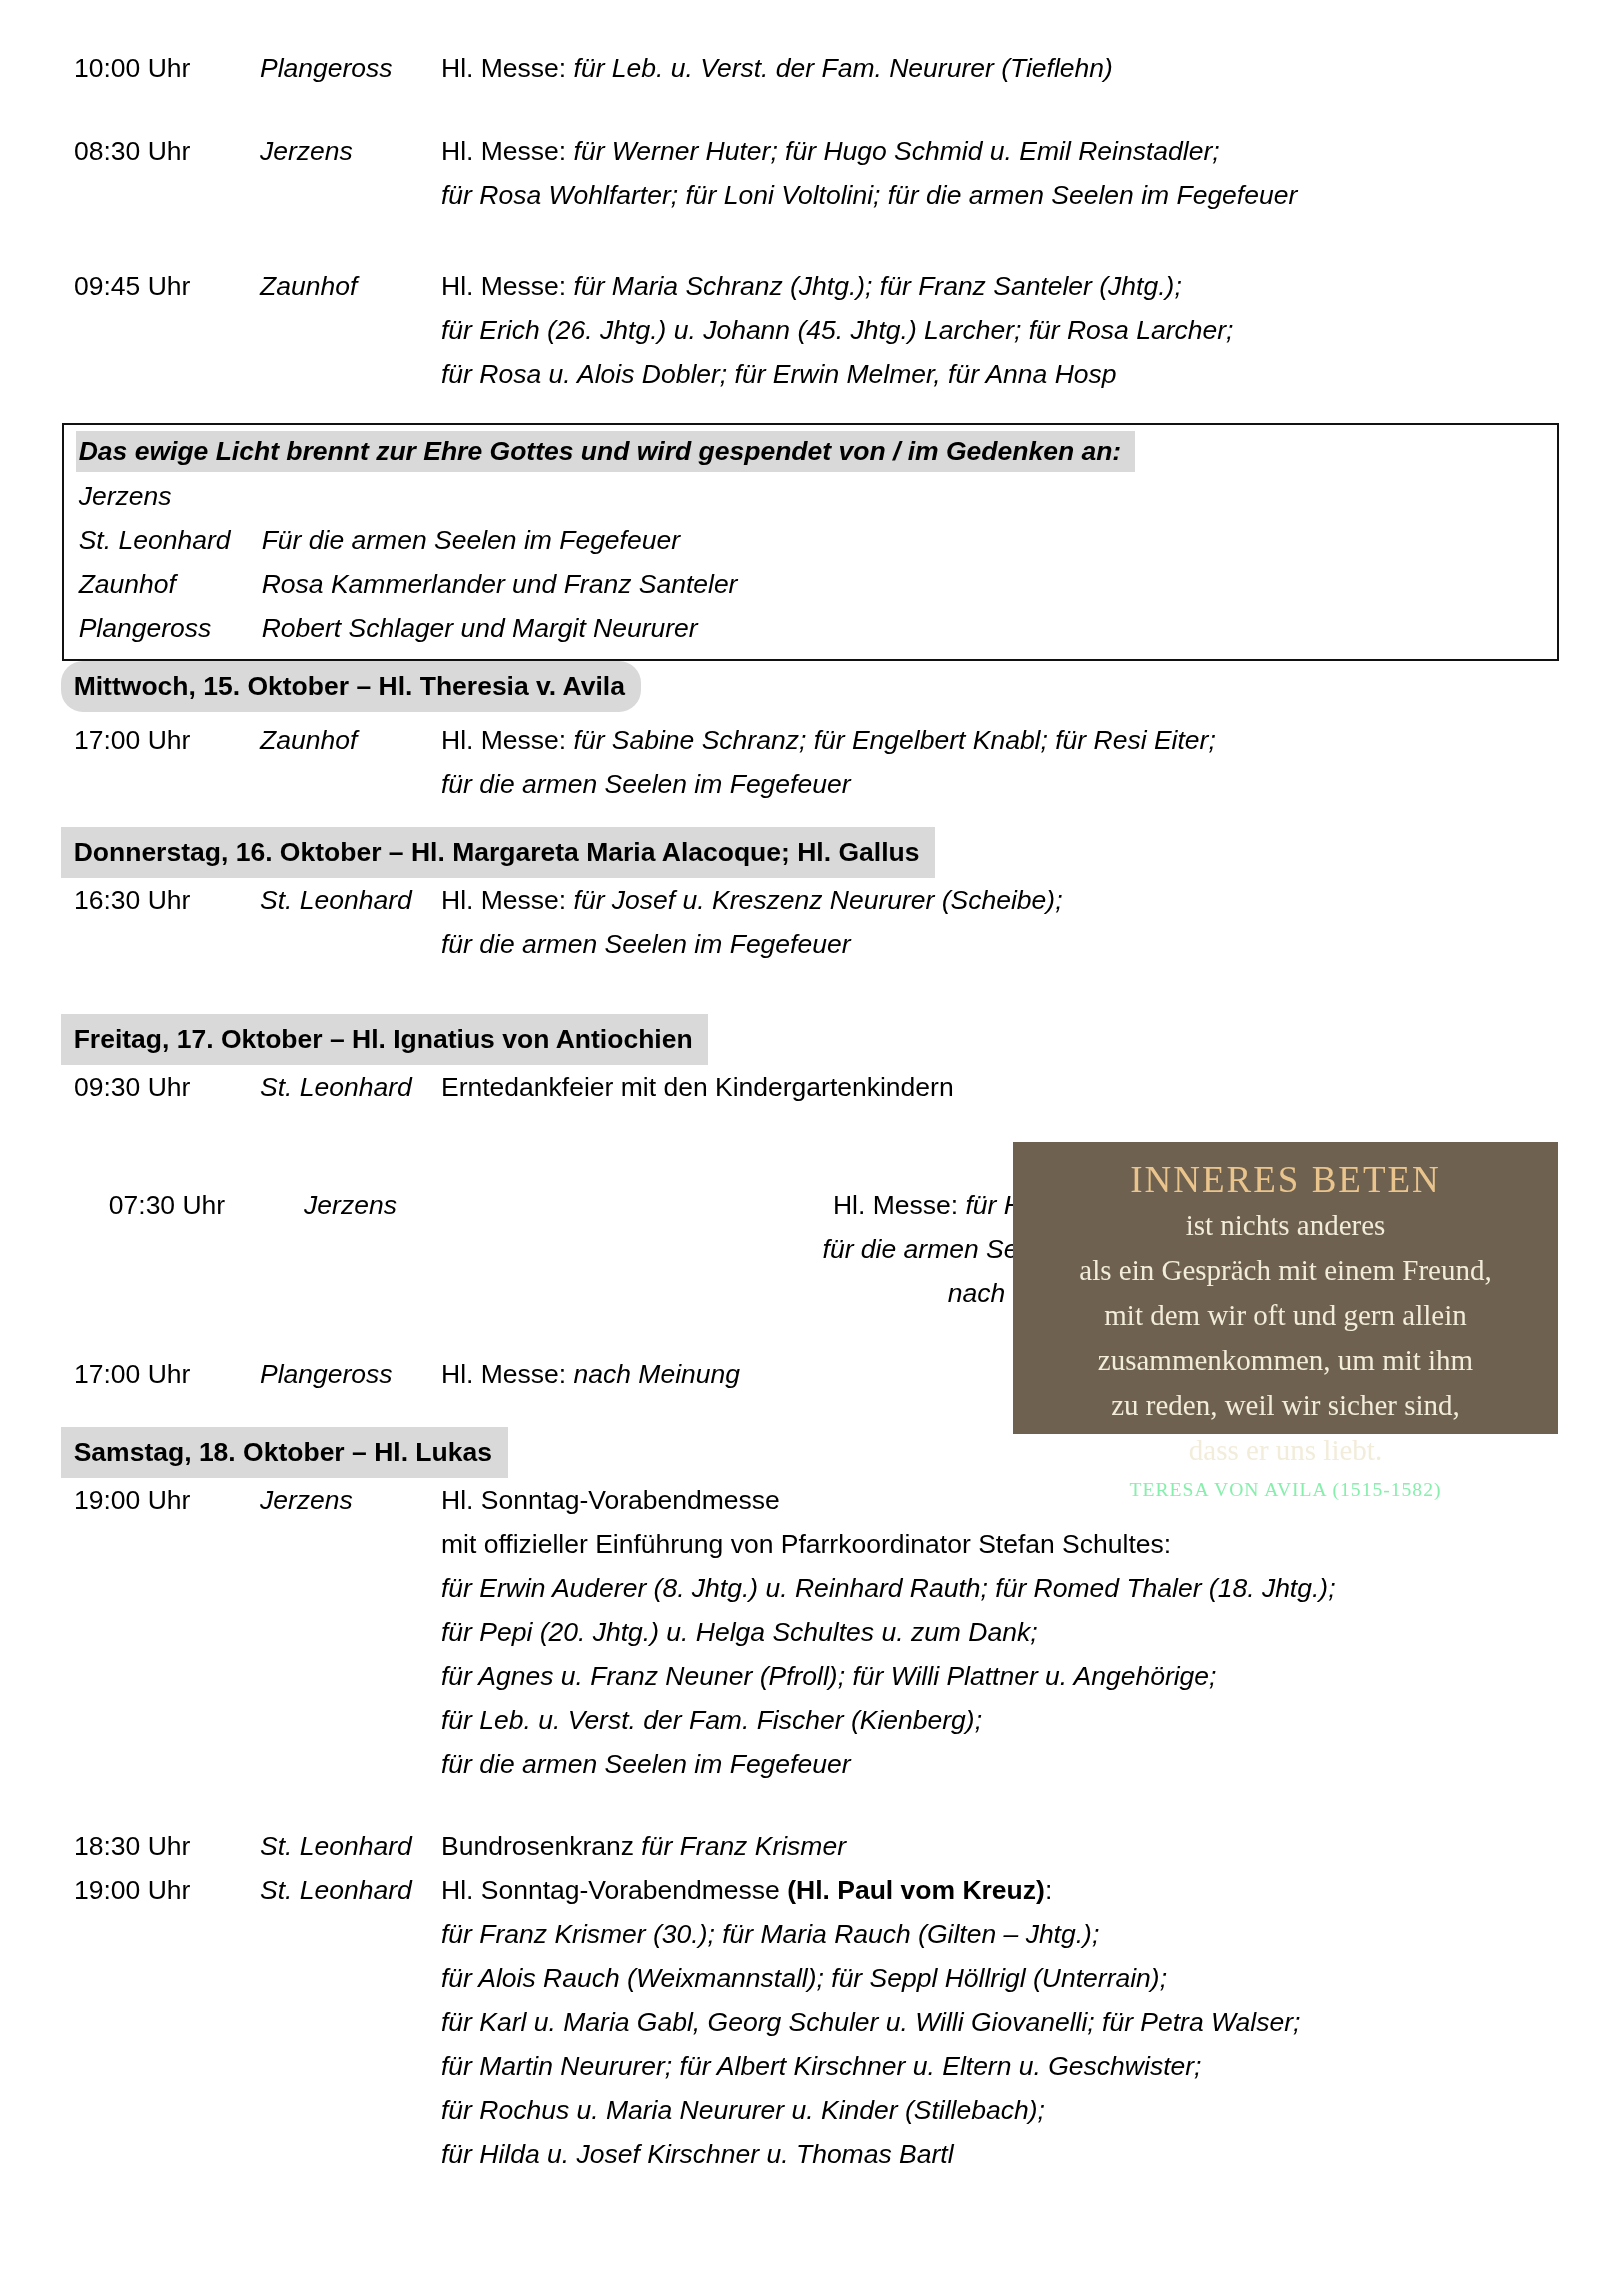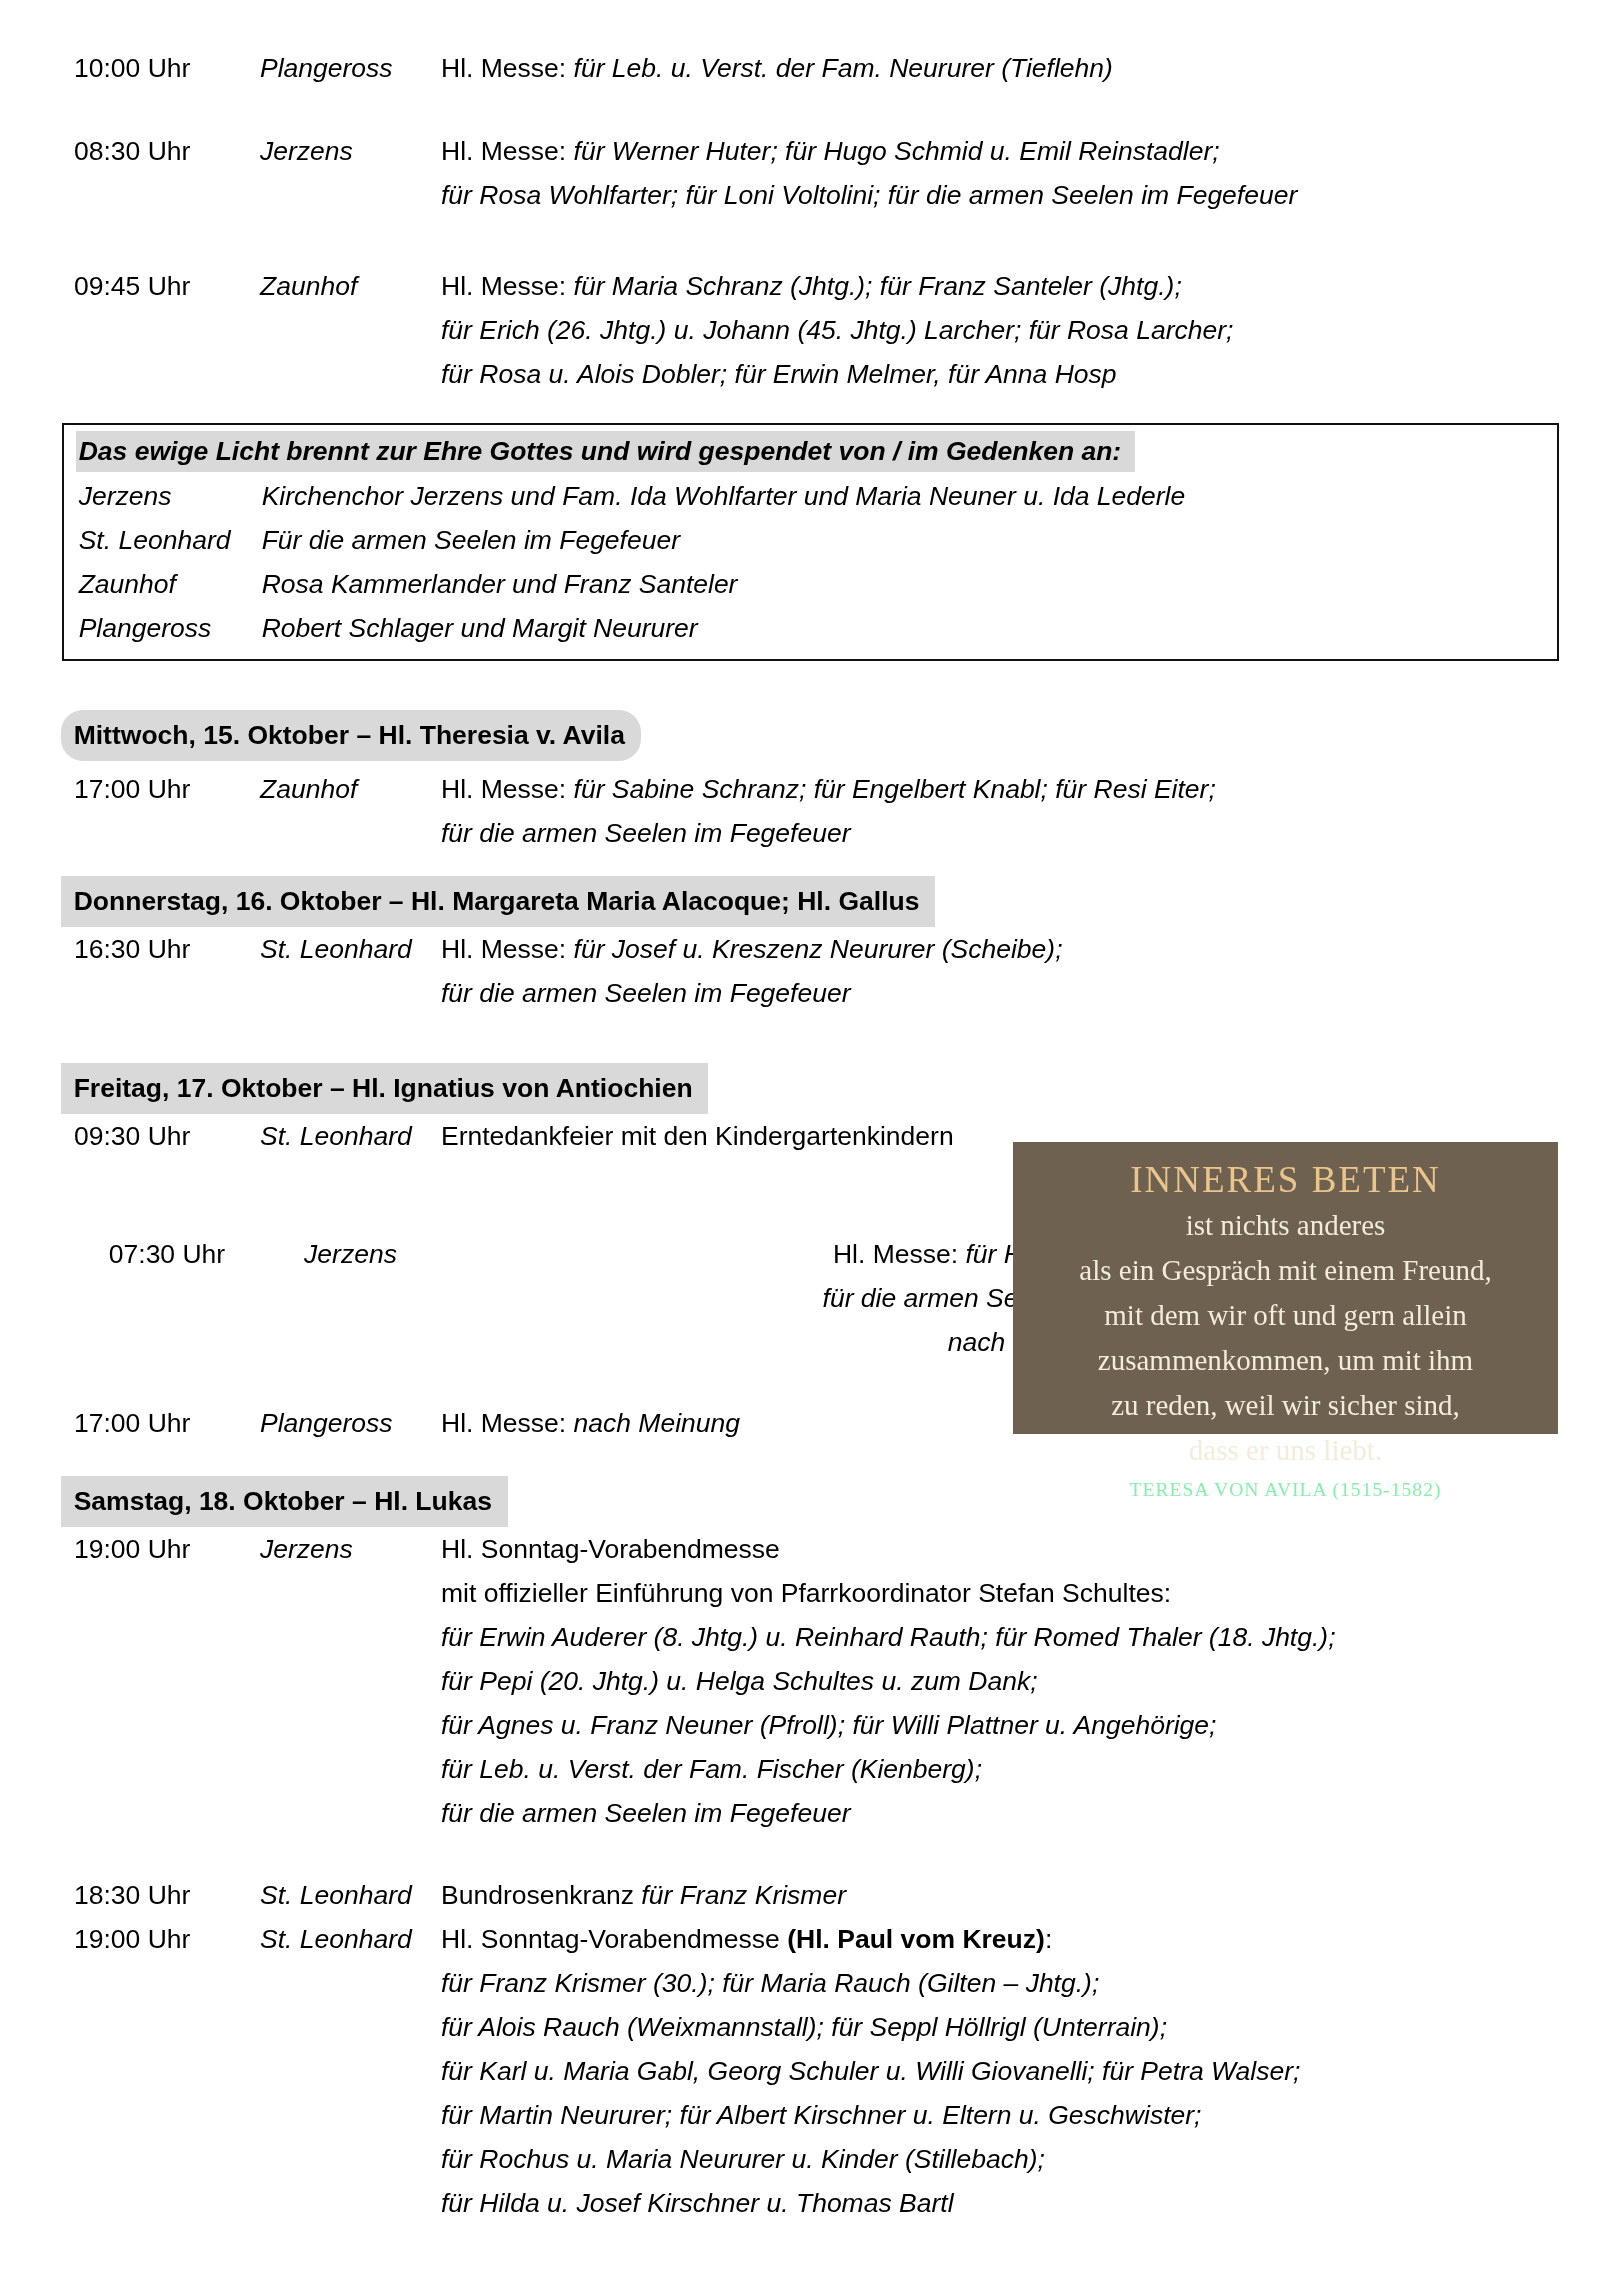--- a/index.html
+++ b/index.html
@@ -105,38 +105,37 @@
         <div class="line"><span class="it">für Erich (26. Jhtg.) u. Johann (45. Jhtg.) Larcher; für Rosa Larcher;</span></div>
         <div class="line"><span class="it">für Rosa u. Alois Dobler; für Erwin Melmer, für Anna Hosp</span></div>
       </div>
     </div>
   </section>
 
   <section class="light-box">
     <div class="box-header">Das ewige Licht brennt zur Ehre Gottes und wird gespendet von / im Gedenken an:</div>
     <div class="box-row">
       <div>Jerzens</div>
-      <div>Kirchenchor Jerzens und Fam. Ida Wohlfarter und Maria Neuner u. Ida Lederle</div>
     </div>
     <div class="box-row">
       <div>St. Leonhard</div>
       <div>Für die armen Seelen im Fegefeuer</div>
     </div>
     <div class="box-row">
       <div>Zaunhof</div>
       <div>Rosa Kammerlander und Franz Santeler</div>
     </div>
     <div class="box-row">
       <div>Plangeross</div>
       <div>Robert Schlager und Margit Neururer</div>
     </div>
   </section>
 
   <section>
-    <div class="day-heading" style="margin-top:49px;border-radius:22px;">Mittwoch, 15. Oktober – Hl. Theresia v. Avila</div>
+    <div class="day-heading" style="border-radius:22px;">Mittwoch, 15. Oktober – Hl. Theresia v. Avila</div>
     <div class="entry" style="margin-top:5.9px;">
       <div class="time">17:00 Uhr</div>
       <div class="loc">Zaunhof</div>
       <div class="desc">
         <div class="line"><span>Hl. Messe: </span><span class="it">für Sabine Schranz; für Engelbert Knabl; für Resi Eiter;</span></div>
         <div class="line"><span class="it">für die armen Seelen im Fegefeuer</span></div>
       </div>
     </div>
   </section>
 

